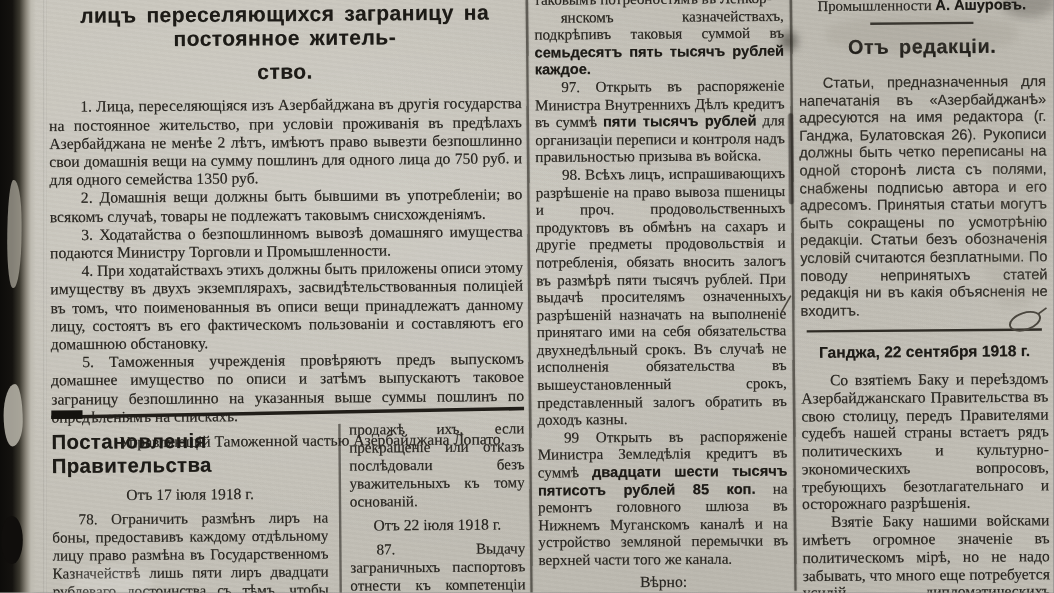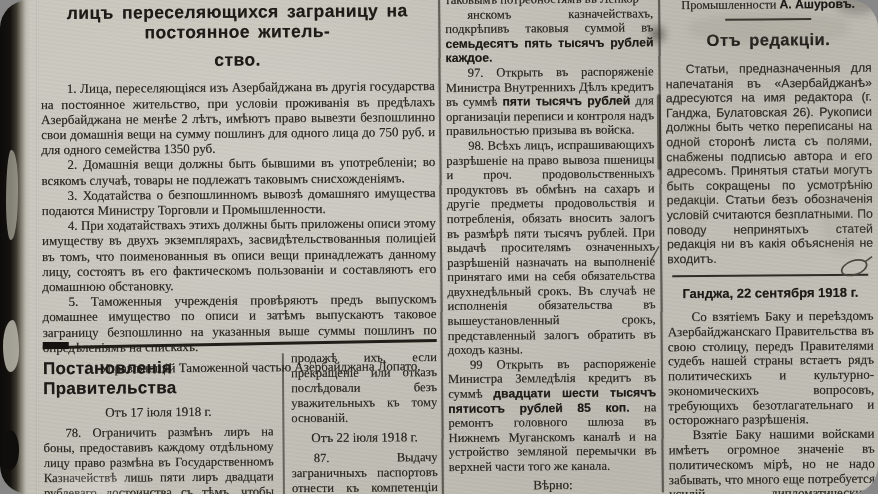--- a/index.html
+++ b/index.html
@@ -7,21 +7,20 @@
     position:relative;width:878px;height:494px;overflow:hidden;
     background:
       radial-gradient(ellipse at 28% 35%, rgba(255,255,255,.10), transparent 60%),
       radial-gradient(ellipse at 88% 6%, rgba(60,55,45,.10), transparent 45%),
       radial-gradient(ellipse at 70% 95%, rgba(60,55,45,.07), transparent 55%),
       radial-gradient(ellipse at 50% 50%, rgba(255,255,255,.05), transparent 70%),
       repeating-linear-gradient(7deg, rgba(0,0,0,.015) 0 2px, rgba(255,255,255,.012) 2px 4px),
       linear-gradient(#c9c6bd,#c4c1b8);
     font-family:"Liberation Serif","DejaVu Serif",serif;
     color:#2b2823;
-    border-radius:28px;
   }
   .skew{position:absolute;inset:0;transform:rotate(-0.45deg);}
   .ink{text-shadow:0.2px 0.2px 0.4px rgba(35,32,27,.55);}
   
   .torn{position:absolute;left:0;top:0;width:30px;height:494px;
     background:linear-gradient(90deg,#0d0c0a 0,#14120f 34%,#3b382f 54%,#8a857a 72%,#bdbab0 86%,rgba(200,197,188,0) 100%);}
   .torn-frag1{position:absolute;left:3px;top:320px;width:16px;height:52px;background:#b3afa4;border-radius:60% 40% 55% 45%/50% 60% 40% 50%;opacity:.9;}
   .torn-frag2{position:absolute;left:6px;top:150px;width:12px;height:90px;background:#a9a59a;border-radius:45% 55% 60% 40%/60% 40% 55% 45%;opacity:.75;}
   .torn-frag3{position:absolute;left:1px;top:430px;width:18px;height:40px;background:#100e0c;border-radius:50%;}
   .fold{position:absolute;left:36px;top:0;width:3px;height:494px;background:linear-gradient(90deg,rgba(0,0,0,.10),rgba(255,255,255,.10),rgba(0,0,0,.06));}

